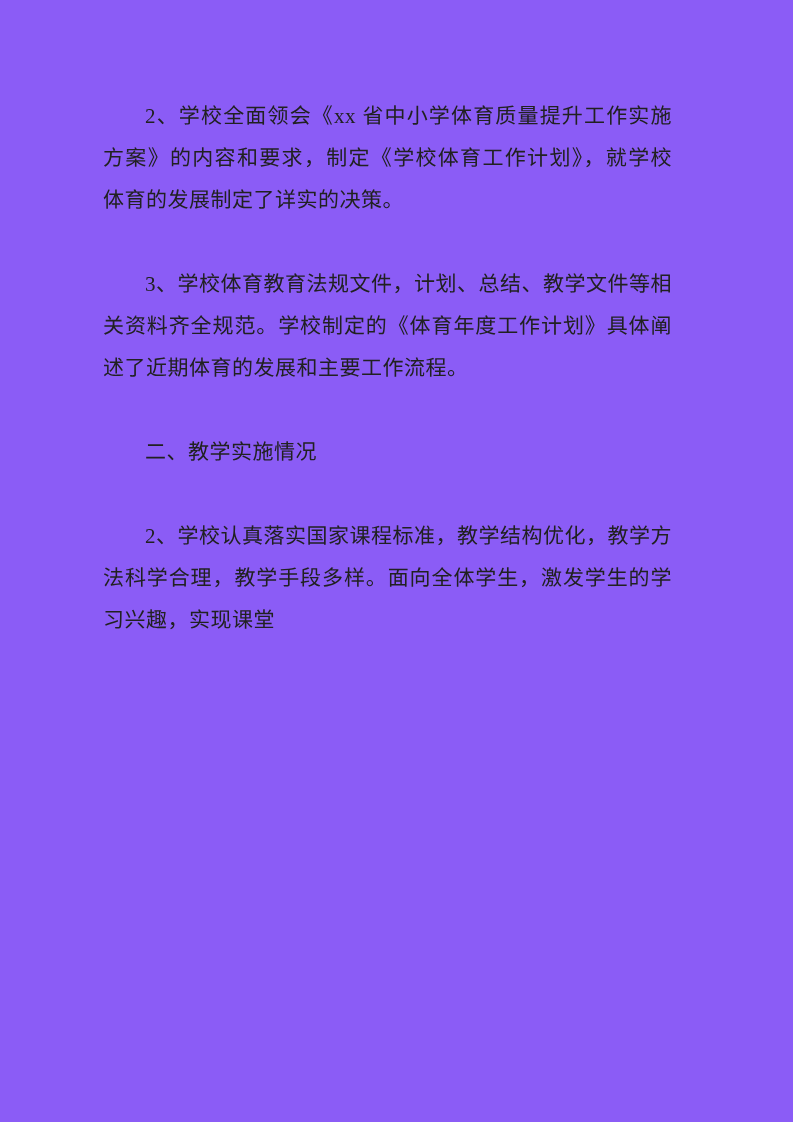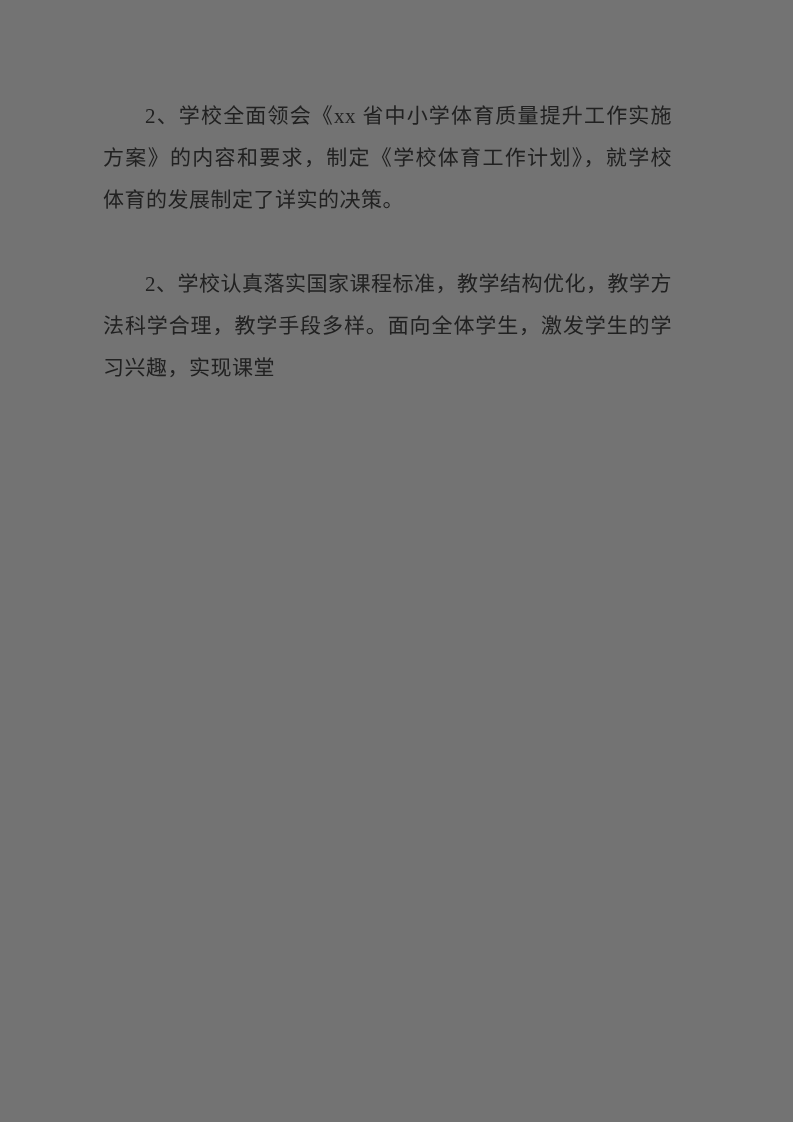--- a/index.html
+++ b/index.html
@@ -5,21 +5,21 @@
   * { margin: 0; padding: 0; box-sizing: border-box; }
   html, body {
     width: 793px;
     height: 1122px;
     background: #ffffff;
     overflow: hidden;
   }
   .doc-page {
     width: 793px;
     height: 1122px;
-    background: #737373;
+    background: #8b5cf6;
     padding: 95px 121px 40px 103px;
     font-family: "Liberation Serif", "DejaVu Serif", serif;
     color: #212121;
   }
   .doc-page p {
     font-size: 21px;
     line-height: 42px;
     text-indent: 2em;
     text-align: justify;
     letter-spacing: 0.5px;
@@ -31,14 +31,16 @@
   }
   .doc-page p:last-child {
     margin-bottom: 0;
   }
 </style>
 </head>
 <body>
 
 <div class="doc-page">
   <p>2、学校全面领会《xx 省中小学体育质量提升工作实施方案》的内容和要求，制定《学校体育工作计划》，就学校体育的发展制定了详实的决策。</p>
+  <p>3、学校体育教育法规文件，计划、总结、教学文件等相关资料齐全规范。学校制定的《体育年度工作计划》具体阐述了近期体育的发展和主要工作流程。</p>
+  <p class="section-heading">二、教学实施情况</p>
   <p>2、学校认真落实国家课程标准，教学结构优化，教学方法科学合理，教学手段多样。面向全体学生，激发学生的学习兴趣，实现课堂</p>
 </div>
 
 </body></html>

